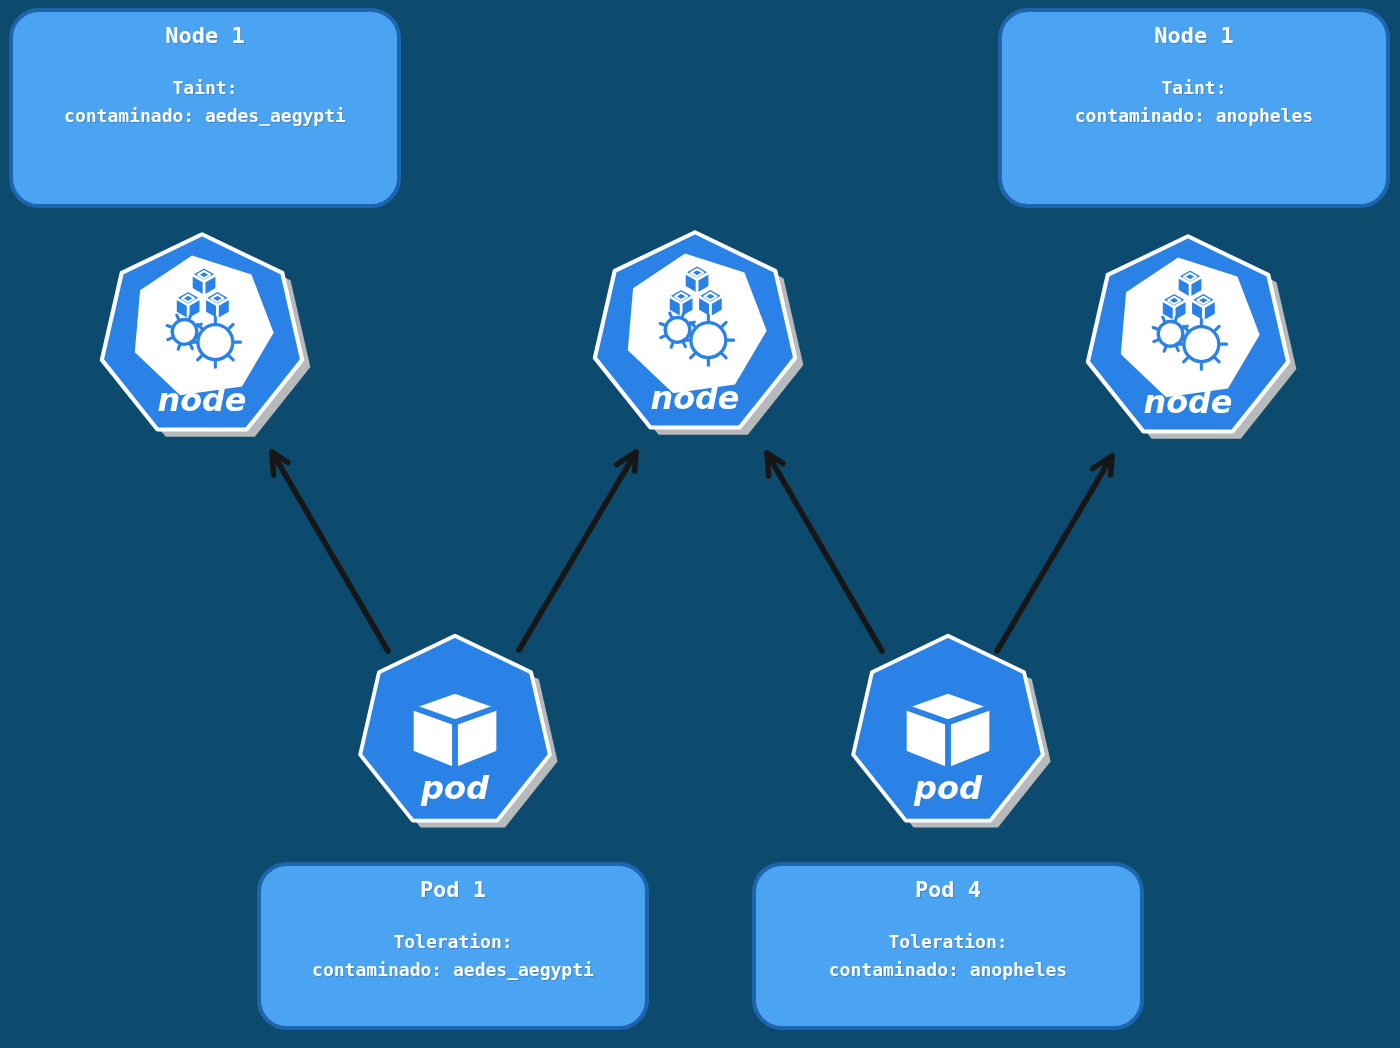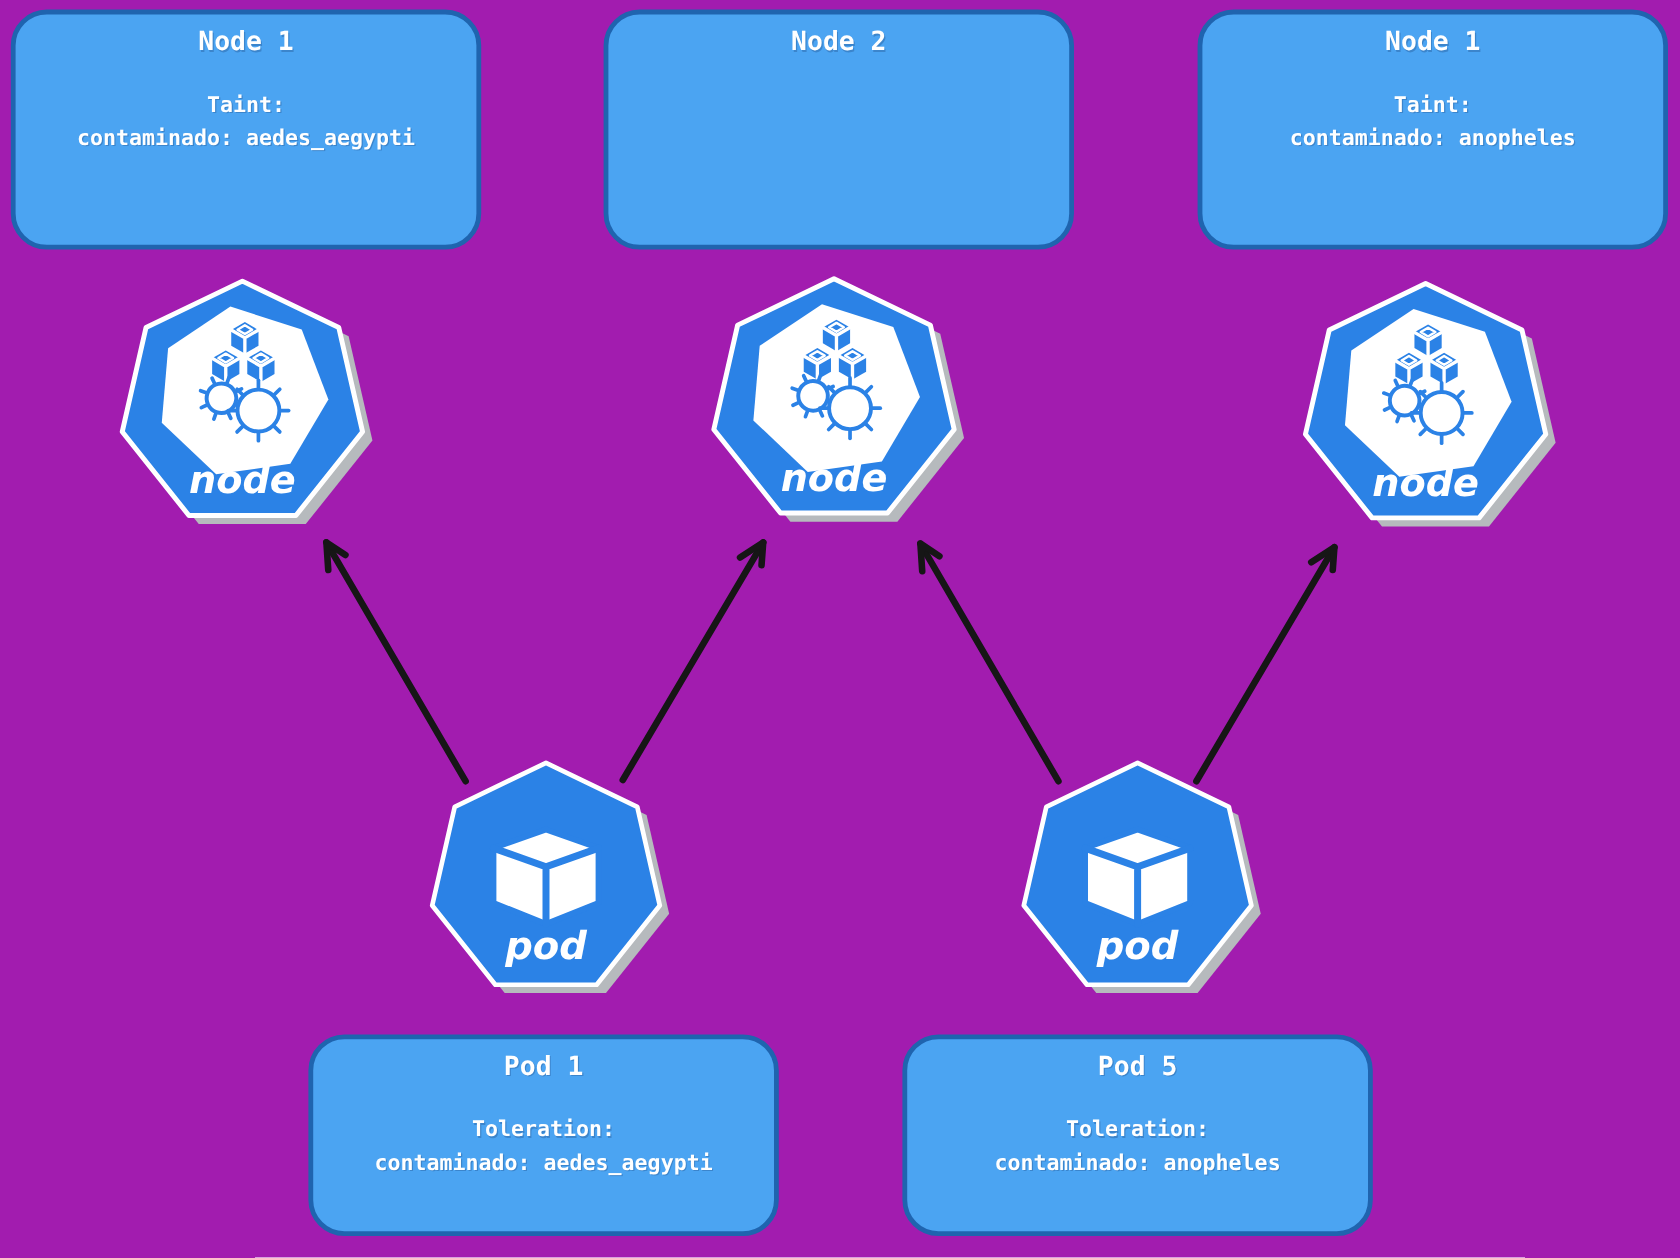--- a/index.html
+++ b/index.html
@@ -6,21 +6,21 @@
     --box-fill:#4ba4f2;
     --box-border:#1f64af;
     --hept-blue:#2b82e6;
     --shadow-gray:#b6babd;
     --arrow-color:#161616;
     --text-white:#ffffff;
   }
   *{box-sizing:border-box;}
   html,body{margin:0;padding:0;background:#ffffff;}
   .canvas{
-    position:relative;width:1400px;height:1048px;background:#a21caf;overflow:hidden;
+    position:relative;width:1400px;height:1048px;background:#0c4a6e;overflow:hidden;
     font-family:"DejaVu Sans Mono","Liberation Mono",monospace;
   }
   
   .card{
     position:absolute;width:392px;height:200px;
     background:var(--box-fill);
     border:4px solid var(--box-border);
     border-radius:30px;
     color:var(--text-white);
     text-align:center;
@@ -157,40 +157,35 @@
         <path d="M 1092.735590815114,468.56513186390333 L 1112,456 L 1110.6171898113196,474.94961308264845" class="arrow-head"></path>
       </g>
     </svg>
 
   <div class="card" id="card-node-1">
     <div class="card-title">Node 1</div>
     <div class="card-line">Taint:</div>
     <div class="card-line">contaminado: aedes_aegypti</div>
   </div>
 
-  <div class="card" id="card-node-2">
-    <div class="card-title">Node 2</div>
-    <div class="card-line"></div>
-    <div class="card-line"></div>
-  </div>
 
   <div class="card" id="card-node-3">
     <div class="card-title">Node 1</div>
     <div class="card-line">Taint:</div>
     <div class="card-line">contaminado: anopheles</div>
   </div>
 
   <div class="card small" id="card-pod-1">
     <div class="card-title">Pod 1</div>
     <div class="card-line">Toleration:</div>
     <div class="card-line">contaminado: aedes_aegypti</div>
   </div>
 
   <div class="card small" id="card-pod-2">
-    <div class="card-title">Pod 5</div>
+    <div class="card-title">Pod 4</div>
     <div class="card-line">Toleration:</div>
     <div class="card-line">contaminado: anopheles</div>
   </div>
 
   <svg class="icon node-svg" id="icon-node-1" viewBox="-110 -110 220 220">
       <use href="#node-glyph"></use>
     </svg>
   <svg class="icon node-svg" id="icon-node-2" viewBox="-110 -110 220 220">
       <use href="#node-glyph"></use>
     </svg>

